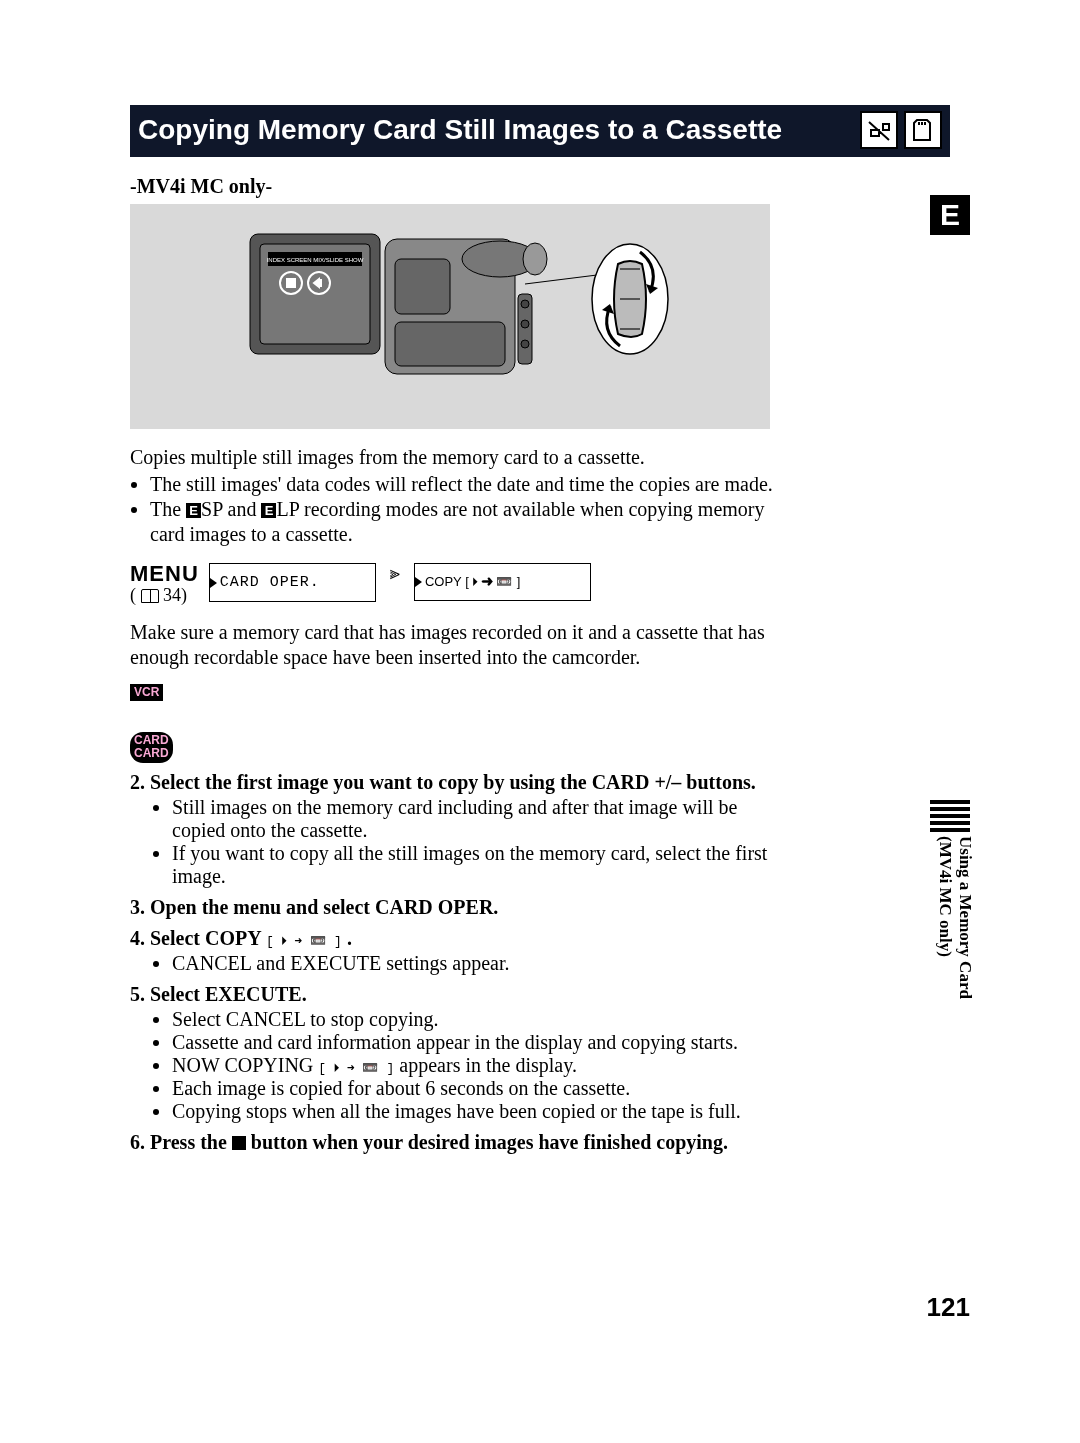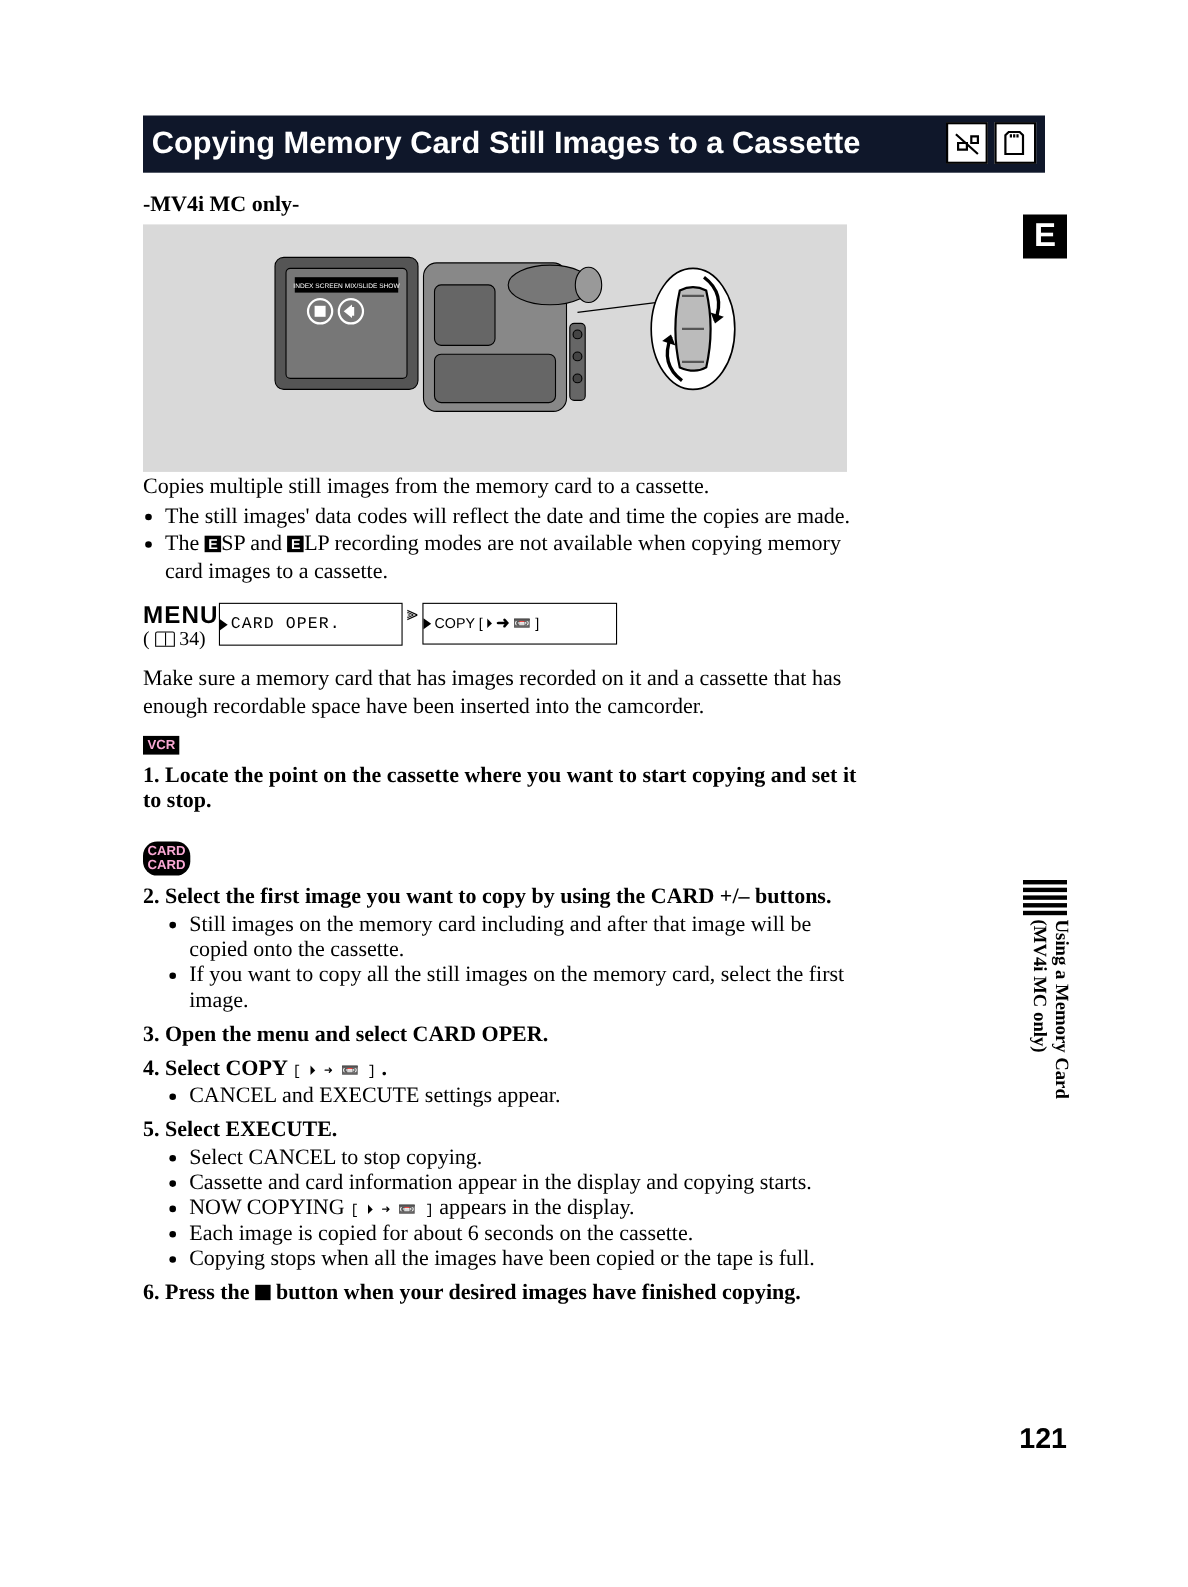--- a/index.html
+++ b/index.html
@@ -47,31 +47,32 @@
     background: #d9d9d9;
     width: 640px;
     height: 225px;
     margin-top: 6px;
     position: relative;
     overflow: hidden;
   }
   .body-text {
     font-size: 20px;
     line-height: 1.25;
-    margin-top: 1px;
+    margin-top: 16px;
     width: 660px;
   }
   ul.bullets {
     margin: 2px 0 0 0;
     padding-left: 20px;
   }
   ul.bullets li { margin: 0; }
   .menu-row {
     display: flex;
     align-items: flex-start;
+    gap: 10px;
     margin-top: 16px;
   }
   .menu-label {
     font-family: Arial, Helvetica, sans-serif;
     font-weight: 900;
     font-size: 22px;
     letter-spacing: 1px;
     line-height: 1;
   }
   .menu-ref {
@@ -282,23 +283,20 @@
         <span class="tri"></span>
         <span class="copy-glyph">COPY [ 🞂 ➜ 📼 ]</span>
       </div>
   </div>
 
   <div class="body-text" style="margin-top:14px;">Make sure a memory card that has images recorded on it and a cassette that has enough recordable space have been inserted into the camcorder.</div>
 
   <div class="mode-badge">VCR</div>
 
   <div class="steps">
-    <div class="step">
-      <span class="lead">1. Locate the point on the cassette where you want to start copying and set it to stop.</span>
-    </div>
 
     <div class="mode-badge" style="margin-top:25px;border-radius:13px;">
       <span>CARD</span><br>
       <span>CARD</span>
     </div>
 
     <div class="step">
       <span class="lead">2. Select the first image you want to copy by using the CARD +/– buttons.</span>
       <ul>
         <li>Still images on the memory card including and after that image will be copied onto the cassette.</li>

